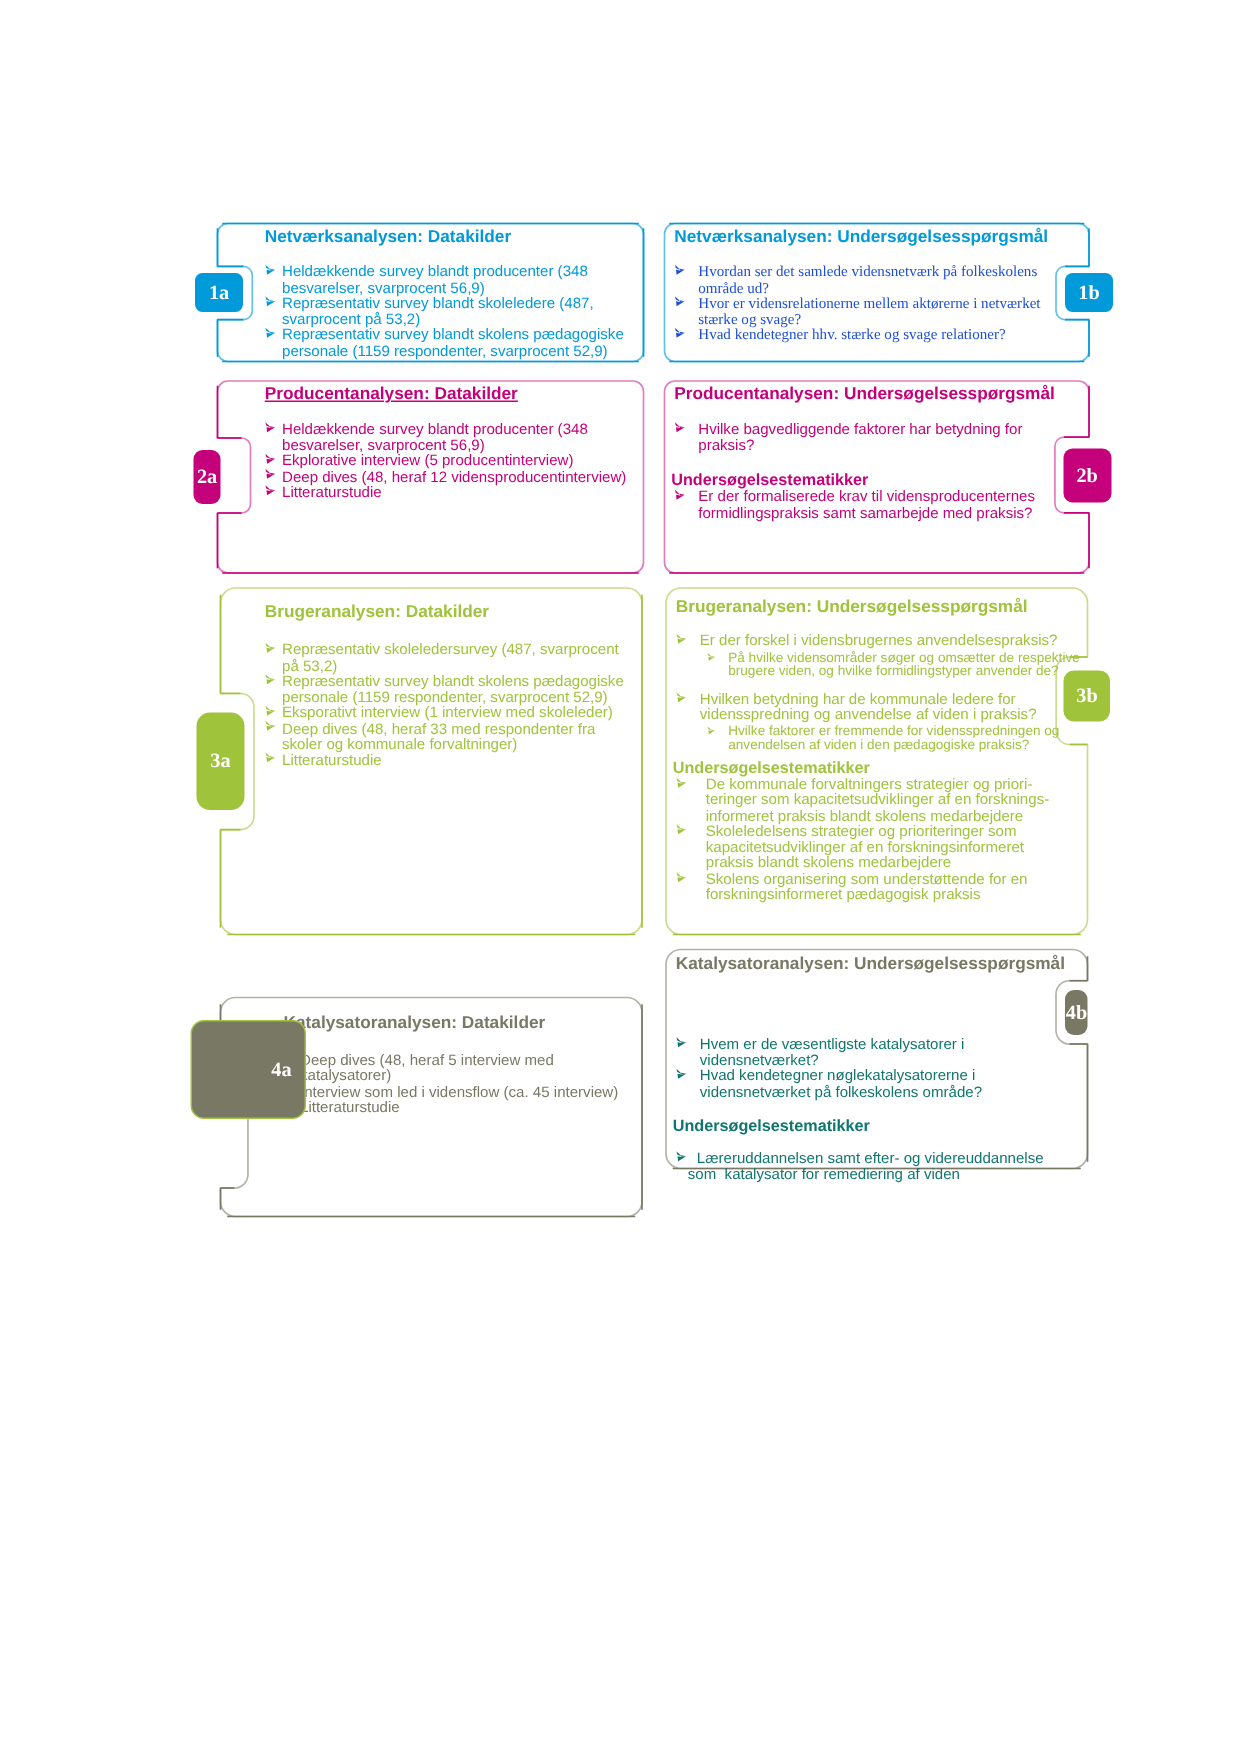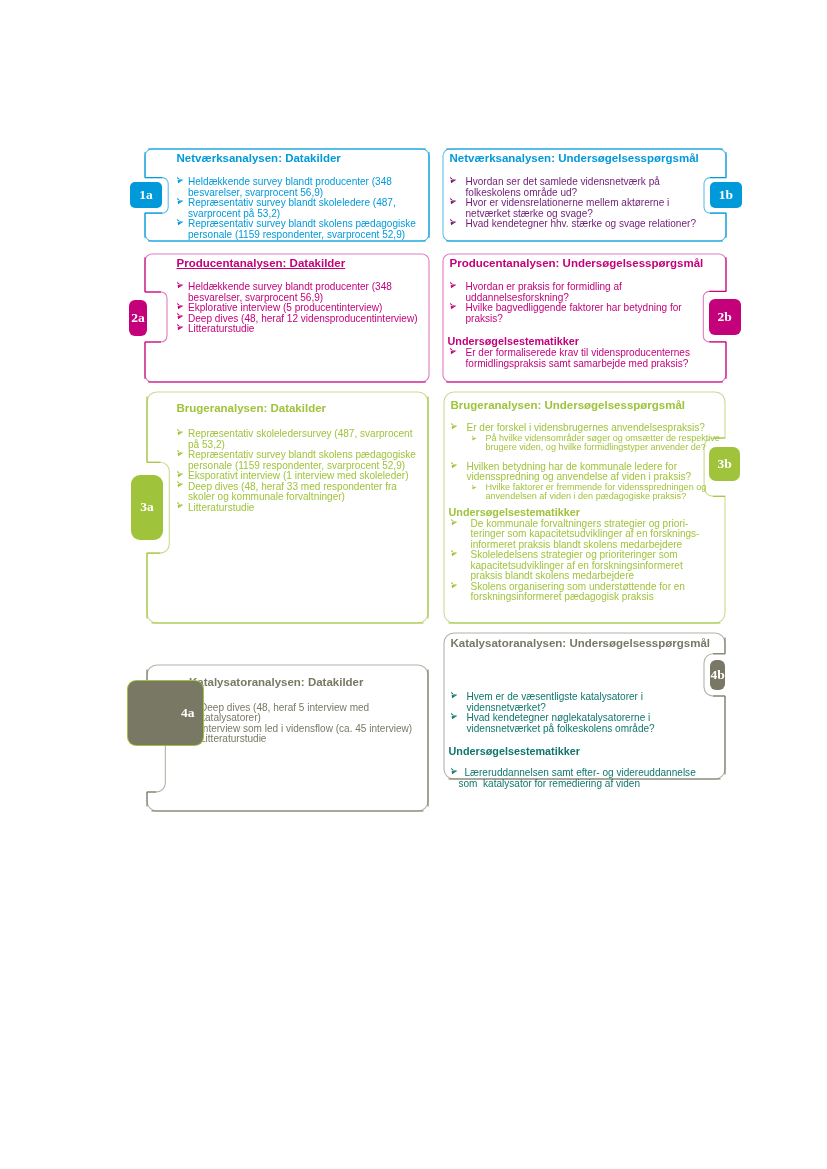--- a/index.html
+++ b/index.html
@@ -70,21 +70,21 @@
   <svg width="287" height="96" viewBox="-2 -2 287 96" style="left:-2px;top:-2px;">
     <path d="M7,0 H276 A7,7 0 0 1 283,7 V28.6 H267 A6,6 0 0 0 261,34.6 V58.099999999999994 A6,6 0 0 0 267,64.1 H283 V85 A7,7 0 0 1 276,92 H7 A7,7 0 0 1 0,85 V7 A7,7 0 0 1 7,0 Z" fill="#ffffff" stroke="#5FC0EB" stroke-width="1.1"></path>
     <path d="M283,28.6 H267" fill="none" stroke="#0099DA" stroke-width="1.1" stroke-linecap="butt"></path>
     <path d="M283,64.1 H267" fill="none" stroke="#0099DA" stroke-width="1.1" stroke-linecap="butt"></path>
     <path d="M283,3.15 V28.6" fill="none" stroke="#0099DA" stroke-width="1.1" stroke-linecap="butt"></path>
     <path d="M283,64.1 V88.85" fill="none" stroke="#0099DA" stroke-width="1.1" stroke-linecap="butt"></path>
     <path d="M3.15,0 H279.85" fill="none" stroke="#0099DA" stroke-width="1.1" stroke-linecap="butt"></path>
     <path d="M3.15,92 H279.85" fill="none" stroke="#0099DA" stroke-width="1.1" stroke-linecap="butt"></path>
   </svg>
   <div class="card-title" style="position:absolute;left:7px;top:3.5px;color:#0099DA;">Netværksanalysen: Undersøgelsesspørgsmål</div>
-  <div class="card-body" style="left:5px;top:28.5px;width:250px;color:#701a75;--ind:18px;">
+  <div class="card-body" style="left:5px;top:28.5px;width:250px;color:#1d4ed8;font-family:Liberation Serif, serif;--ind:18px;">
     <ul class="bl">
       <li class="b1"><span class="mk">
               <svg class="mkicon" viewBox="0 0 10 10">
                 <path d="M0.9,0.4 L3.6,3.0 L3.75,3.7 L1.45,2.6 Z"></path>
                 <path d="M1.6,3.7 L4.1,4.1 L7.1,3.6 L1.95,6.8 Z"></path>
                 <path d="M3.8,3.05 L7.1,3.6 L4.15,4.05 Z"></path>
               </svg>
             </span><span>Hvordan ser det samlede vidensnetværk på folkeskolens område ud?</span></li>
       <li class="b1"><span class="mk">
               <svg class="mkicon" viewBox="0 0 10 10">
@@ -153,27 +153,20 @@
     <path d="M7,0 H276 A7,7 0 0 1 283,7 V37.4 H266.3 A6,6 0 0 0 260.3,43.4 V81.9 A6,6 0 0 0 266.3,87.9 H283 V121 A7,7 0 0 1 276,128 H7 A7,7 0 0 1 0,121 V7 A7,7 0 0 1 7,0 Z" fill="#ffffff" stroke="#E07CC0" stroke-width="1.1"></path>
     <path d="M283,37.4 H266.3" fill="none" stroke="#C4007B" stroke-width="1.1" stroke-linecap="butt"></path>
     <path d="M283,87.9 H266.3" fill="none" stroke="#C4007B" stroke-width="1.1" stroke-linecap="butt"></path>
     <path d="M283,3.15 V37.4" fill="none" stroke="#C4007B" stroke-width="1.1" stroke-linecap="butt"></path>
     <path d="M283,87.9 V124.85" fill="none" stroke="#C4007B" stroke-width="1.1" stroke-linecap="butt"></path>
     <path d="M3.15,128 H279.85" fill="none" stroke="#C4007B" stroke-width="1.1" stroke-linecap="butt"></path>
   </svg>
   <div class="card-title" style="position:absolute;left:7px;top:3.5px;color:#C4007B;">Producentanalysen: Undersøgelsesspørgsmål</div>
   <div class="card-body" style="left:5px;top:28.5px;width:250px;color:#C4007B;--ind:18px;">
     <ul class="bl">
-      <li class="b1"><span class="mk">
-              <svg class="mkicon" viewBox="0 0 10 10">
-                <path d="M0.9,0.4 L3.6,3.0 L3.75,3.7 L1.45,2.6 Z"></path>
-                <path d="M1.6,3.7 L4.1,4.1 L7.1,3.6 L1.95,6.8 Z"></path>
-                <path d="M3.8,3.05 L7.1,3.6 L4.15,4.05 Z"></path>
-              </svg>
-            </span><span>Hvordan er praksis for formidling af uddannelsesforskning?</span></li>
       <li class="b1"><span class="mk">
               <svg class="mkicon" viewBox="0 0 10 10">
                 <path d="M0.9,0.4 L3.6,3.0 L3.75,3.7 L1.45,2.6 Z"></path>
                 <path d="M1.6,3.7 L4.1,4.1 L7.1,3.6 L1.95,6.8 Z"></path>
                 <path d="M3.8,3.05 L7.1,3.6 L4.15,4.05 Z"></path>
               </svg>
             </span><span>Hvilke bagvedliggende faktorer har betydning for praksis?</span></li>
     </ul>
     <div class="sect" style="margin-top:11px;">Undersøgelsestematikker</div>
     <ul class="bl">

